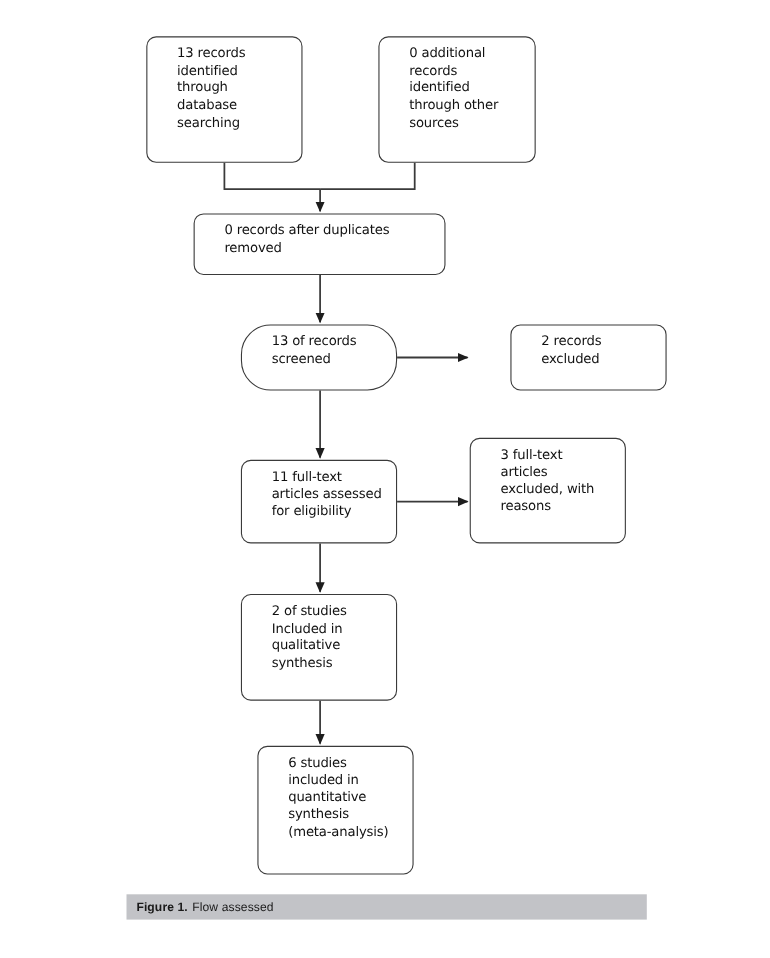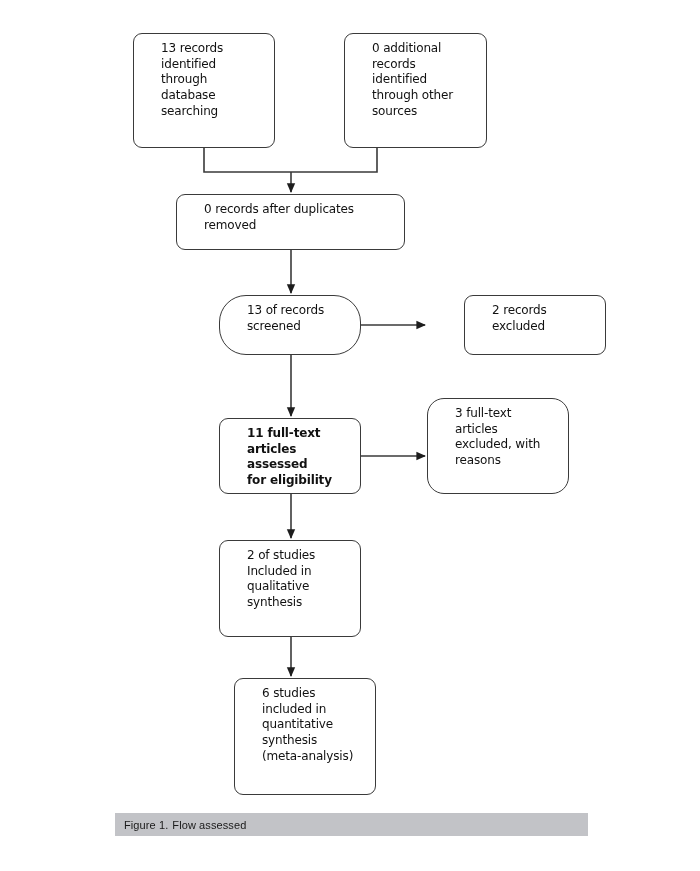--- a/index.html
+++ b/index.html
@@ -41,42 +41,42 @@
     letter-spacing: -0.15px;
     color: #111111;
     white-space: pre-line;
     overflow: hidden;
   }
   #box-db         { left: 133px; top: 33px;  width: 142px; height: 115px; }
   #box-other      { left: 305px; top: 33px;  width: 143px; height: 115px; margin-left: 39px; }
   #box-dedup      { left: 176px; top: 194px; width: 229px; height: 56px;  }
   #box-screened   { left: 219px; top: 295px; width: 142px; height: 60px; border-radius: 27px;  }
   #box-excluded   { left: 427px; top: 295px; width: 142px; height: 60px; margin-left: 37px;  }
-  #box-fulltext   { left: 219px; top: 418px; width: 142px; height: 76px; font-weight: bold;  }
-  #box-ftexcluded { left: 427px; top: 398px; width: 142px; height: 96px; border-radius: 17px;  }
+  #box-fulltext   { left: 219px; top: 418px; width: 142px; height: 76px;  }
+  #box-ftexcluded { left: 427px; top: 398px; width: 142px; height: 96px;  }
   #box-qualitative{ left: 219px; top: 540px; width: 142px; height: 97px;  }
   #box-quantitative{left: 234px; top: 678px; width: 142px; height: 117px; }
 
   #caption-bar {
     position: absolute;
     left: 115px;
     top: 813px;
     width: 473px;
     height: 23px;
     background: #c2c3c7;
     display: flex;
     align-items: center;
     padding-left: 9px;
     box-sizing: border-box;
     font-family: "Liberation Sans", "DejaVu Sans", sans-serif;
     font-size: 11px;
     color: #1a1a1a;
     letter-spacing: 0.1px;
   }
-  #caption-label { font-weight: normal; margin-right: 4px; text-align: center; }
+  #caption-label { font-weight: bold; margin-right: 4px; text-align: center; }
 </style>
 </head>
 <body>
 
 <div id="figure-root">
 
   <svg id="flow-svg" viewBox="0 0 700 871" xmlns="http://www.w3.org/2000/svg">
     <defs>
       <marker id="arrowhead" markerWidth="7" markerHeight="7" refX="5.4" refY="3" orient="auto" markerUnits="strokeWidth">
         <path d="M0,0.4 L6,3 L0,5.6 z" fill="#1d1d1d"></path>

